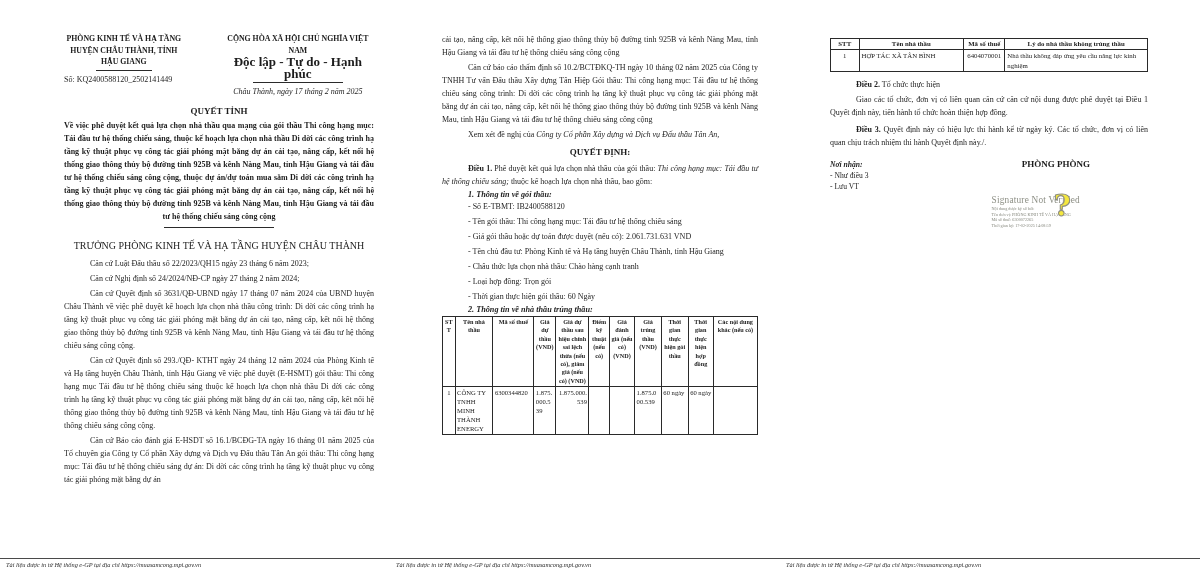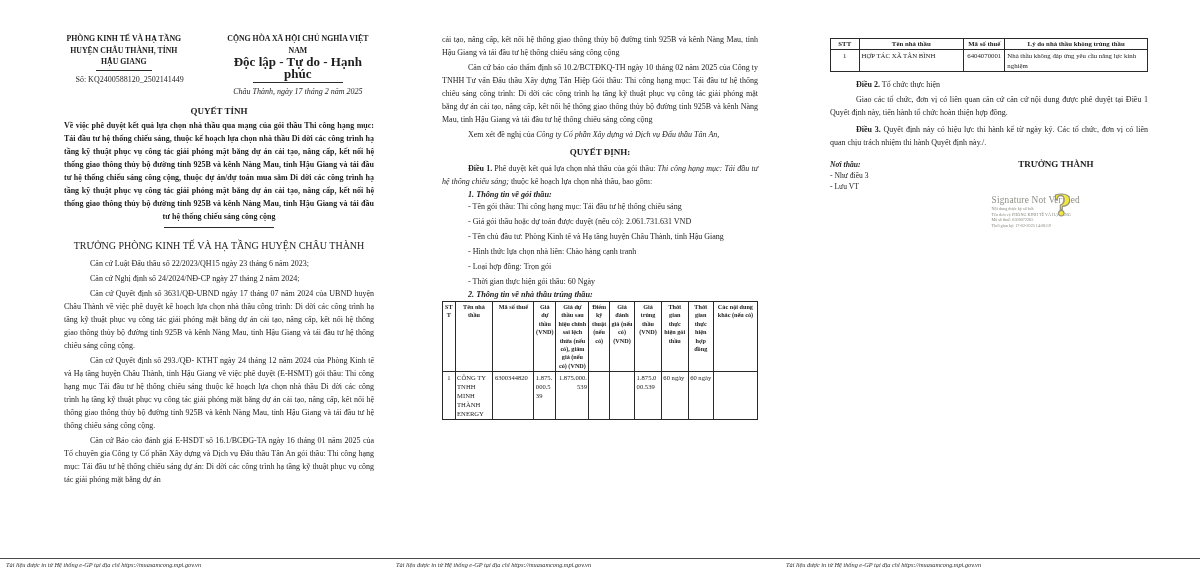--- a/index.html
+++ b/index.html
@@ -22,21 +22,21 @@
   
   .hdr{display:flex;margin-bottom:4px;gap:38px;}
   .hdr-left{width:44%;text-align:center;}
   .hdr-right{width:56%;text-align:center;}
   .org{font-weight:bold;font-size:7.8px;line-height:11.5px;}
   .motto1{font-weight:bold;font-size:7.8px;line-height:11.5px;}
   .motto2{font-weight:bold;font-size:13px;line-height:12px;}
   .rule-sm{border:none;border-top:1px solid #2a2a2a;width:56px;margin:2px auto 3px;}
   .rule-md{border:none;border-top:1px solid #2a2a2a;width:90px;margin:2px auto 4px;}
   .dateline{font-style:italic;font-size:8px;margin-top:4px;}
-  .doc-no{font-size:8px;text-align:right;margin-top:4px;}
+  .doc-no{font-size:8px;text-align:left;margin-top:4px;}
 
   .doc-title{font-weight:bold;font-size:9px;text-align:center;margin:10px 0 3px;}
   .doc-subtitle{font-weight:bold;font-size:8px;line-height:13px;text-align:justify;text-align-last:center;}
   .rule-subtitle{border:none;border-top:1px solid #2a2a2a;width:110px;margin:4px auto 6px;}
   .authority{font-weight:normal;font-size:10px;text-align:center;margin:12px 0 6px;}
 
   
   .heading-center{font-weight:bold;font-size:9px;text-align:center;margin:6px 0 5px;}
   .sec-heading{font-weight:bold;font-style:italic;font-size:8.2px;text-indent:26px;text-align:left;margin:1px 0 1px;}
 
@@ -113,24 +113,25 @@
   <div class="page page-2">
     <p>cải tạo, nâng cấp, kết nối hệ thống giao thông thủy bộ đường tỉnh 925B và kênh Nàng Mau, tỉnh Hậu Giang và tái đầu tư hệ thống chiếu sáng công cộng</p>
     <p class="indent">Căn cứ báo cáo thẩm định số 10.2/BCTĐKQ-TH ngày 10 tháng 02 năm 2025 của Công ty TNHH Tư vấn Đấu thầu Xây dựng Tân Hiệp Gói thầu: Thi công hạng mục: Tái đầu tư hệ thống chiếu sáng công trình: Di dời các công trình hạ tầng kỹ thuật phục vụ công tác giải phóng mặt bằng dự án cải tạo, nâng cấp, kết nối hệ thống giao thông thủy bộ đường tỉnh 925B và kênh Nàng Mau, tỉnh Hậu Giang và tái đầu tư hệ thống chiếu sáng công cộng</p>
     <p class="indent"><span>Xem xét đề nghị của </span><span class="i">Công ty Cổ phần Xây dựng và Dịch vụ Đấu thầu Tân An,</span></p>
 
     <div class="heading-center">QUYẾT ĐỊNH:</div>
 
     <p class="indent"><span class="b">Điều 1.</span><span> Phê duyệt kết quả lựa chọn nhà thầu của gói thầu: </span><span class="i">Thi công hạng mục: Tái đầu tư hệ thống chiếu sáng;</span><span> thuộc kế hoạch lựa chọn nhà thầu, bao gồm:</span></p>
 
     <div class="sec-heading">1. Thông tin về gói thầu:</div>
+    <p class="indent" style="text-align:left">- Số E-TBMT: IB2400588120</p>
     <p class="indent" style="text-align:left">- Tên gói thầu: Thi công hạng mục: Tái đầu tư hệ thống chiếu sáng</p>
     <p class="indent" style="text-align:left">- Giá gói thầu hoặc dự toán được duyệt (nếu có): 2.061.731.631 VND</p>
     <p class="indent" style="text-align:left">- Tên chủ đầu tư: Phòng Kinh tế và Hạ tầng huyện Châu Thành, tỉnh Hậu Giang</p>
-    <p class="indent" style="text-align:left">- Hình thức lựa chọn nhà liên: Chào hàng cạnh tranh</p>
+    <p class="indent" style="text-align:left">- Châu thức lựa chọn nhà thầu: Chào hàng cạnh tranh</p>
     <p class="indent" style="text-align:left">- Loại hợp đồng: Trọn gói</p>
     <p class="indent" style="text-align:left">- Thời gian thực hiện gói thầu: 60 Ngày</p>
 
     <div class="sec-heading">2. Thông tin về nhà thầu trúng thầu:</div>
 
     <table class="tbl tbl-win">
       <colgroup>
         <col style="width:4%">
           <col style="width:12%">
           <col style="width:13%">
@@ -200,26 +201,26 @@
       </tr>
     </tbody>
       </table>
 
     <p class="indent" style="margin-top:6px"><span class="b">Điều 2.</span><span> Tổ chức thực hiện</span></p>
     <p class="indent">Giao các tổ chức, đơn vị có liên quan căn cứ căn cứ nội dung được phê duyệt tại Điều 1 Quyết định này, tiến hành tổ chức hoàn thiện hợp đồng.</p>
     <p class="indent" style="margin-top:4px"><span class="b">Điều 3.</span><span> Quyết định này có hiệu lực thi hành kể từ ngày ký. Các tổ chức, đơn vị có liên quan chịu trách nhiệm thi hành Quyết định này./.</span></p>
 
     <div class="sign-row">
       <div class="recipients">
-        <div class="lbl">Nơi thầu:</div>
+        <div class="lbl">Nơi nhận:</div>
         <p>- Như điều 3</p>
         <p>- Lưu VT</p>
       </div>
       <div class="signer">
-        <div class="signer-title">TRƯỞNG THÀNH</div>
+        <div class="signer-title">PHÒNG PHÒNG</div>
         <div class="sig-stamp">
           <div class="sig-status">Signature Not Verified</div>
           <div class="sig-lines">
             <div>Nội dung được ký số bởi:</div>
             <div>Tên đơn vị: PHÒNG KINH TẾ VÀ HẠ TẦNG</div>
             <div>Mã số thuế: 6300072265</div>
             <div>Thời gian ký: 17-02-2025 14:08:59</div>
           </div>
           <div class="sig-mark">?</div>
         </div>

